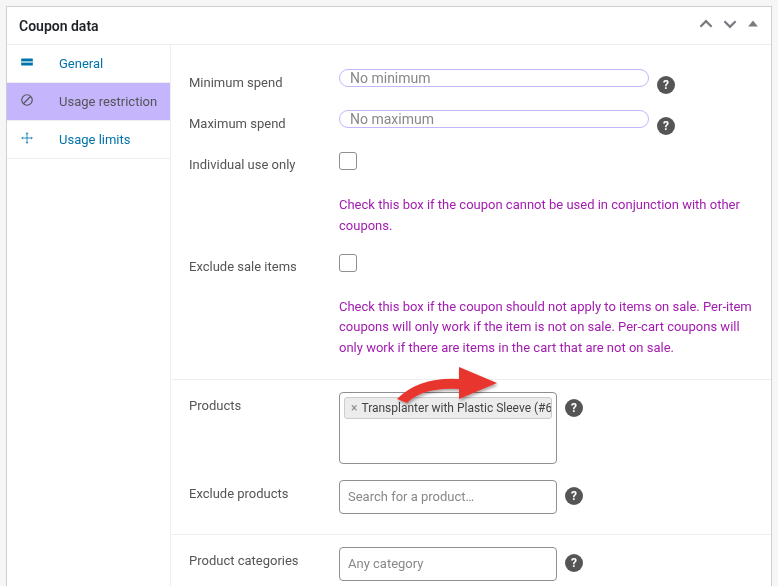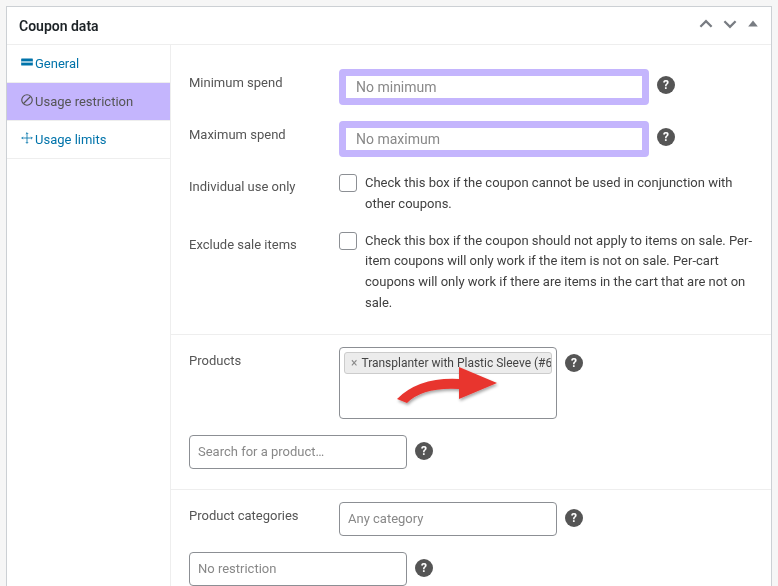--- a/index.html
+++ b/index.html
@@ -42,21 +42,21 @@
   }
   
   .tabs {
     width: 164px;
     border-right: 1px solid #eee;
     background: #fff;
   }
   .tab {
     display: flex;
     align-items: center;
-    gap: 0;
+    gap: 24px;
     padding: 10px 12px;
     border-bottom: 1px solid #eee;
     color: #0073aa;
     cursor: pointer;
     font-size: 13px;
   }
   .tab .icon { width: 16px; display: inline-block; text-align: center; }
   .tab.active {
     background: #c4b5fd;
     color: #555;
@@ -82,23 +82,23 @@
   }
   .field-control {
     flex: 1;
     display: flex;
     align-items: flex-start;
     gap: 8px;
     max-width: 410px;
   }
   .text-input {
     width: 310px;
-    height: 36px;
-    border: 7px solid #c4b5fd;
-    border-radius: 4px;
+    height: 18px;
+    border: 1px solid #c4b5fd;
+    border-radius: 16px;
     padding: 0 10px;
     font-size: 14px;
     color: #2c3338;
     font-family: inherit;
   }
   .text-input::placeholder { color: #888; }
   .help {
     width: 18px;
     height: 18px;
     border-radius: 50%;
@@ -110,24 +110,25 @@
     font-size: 12px;
     font-weight: 700;
     margin-top: 7px;
     cursor: help;
     flex-shrink: 0;
   }
   .check-row .field-control { max-width: 430px; }
   .check-row .desc {
     font-size: 13px;
     line-height: 1.6;
-    color: #404040;
+    color: #a21caf;
     display: flex;
     align-items: flex-start;
-    gap: 8px;
+    gap: 25px;
+    flex-direction: column;
   }
   .checkbox {
     width: 18px;
     height: 18px;
     border: 1px solid #8c8f94;
     border-radius: 3px;
     margin-top: 1px;
     flex-shrink: 0;
   }
   
@@ -271,20 +272,21 @@
                 <span class="token">
                   <span class="x">×</span>
                   <span>Transplanter with Plastic Sleeve (#69</span>
                 </span>
               </div>
               <span class="help">?</span>
             </div>
           </div>
 
           <div class="field">
+            <div class="field-label">Exclude products</div>
             <div class="field-control">
               <div class="select-box">
                 <span class="ph">Search for a product…</span>
               </div>
               <span class="help">?</span>
             </div>
           </div>
         </div>
 
         <div class="section">

